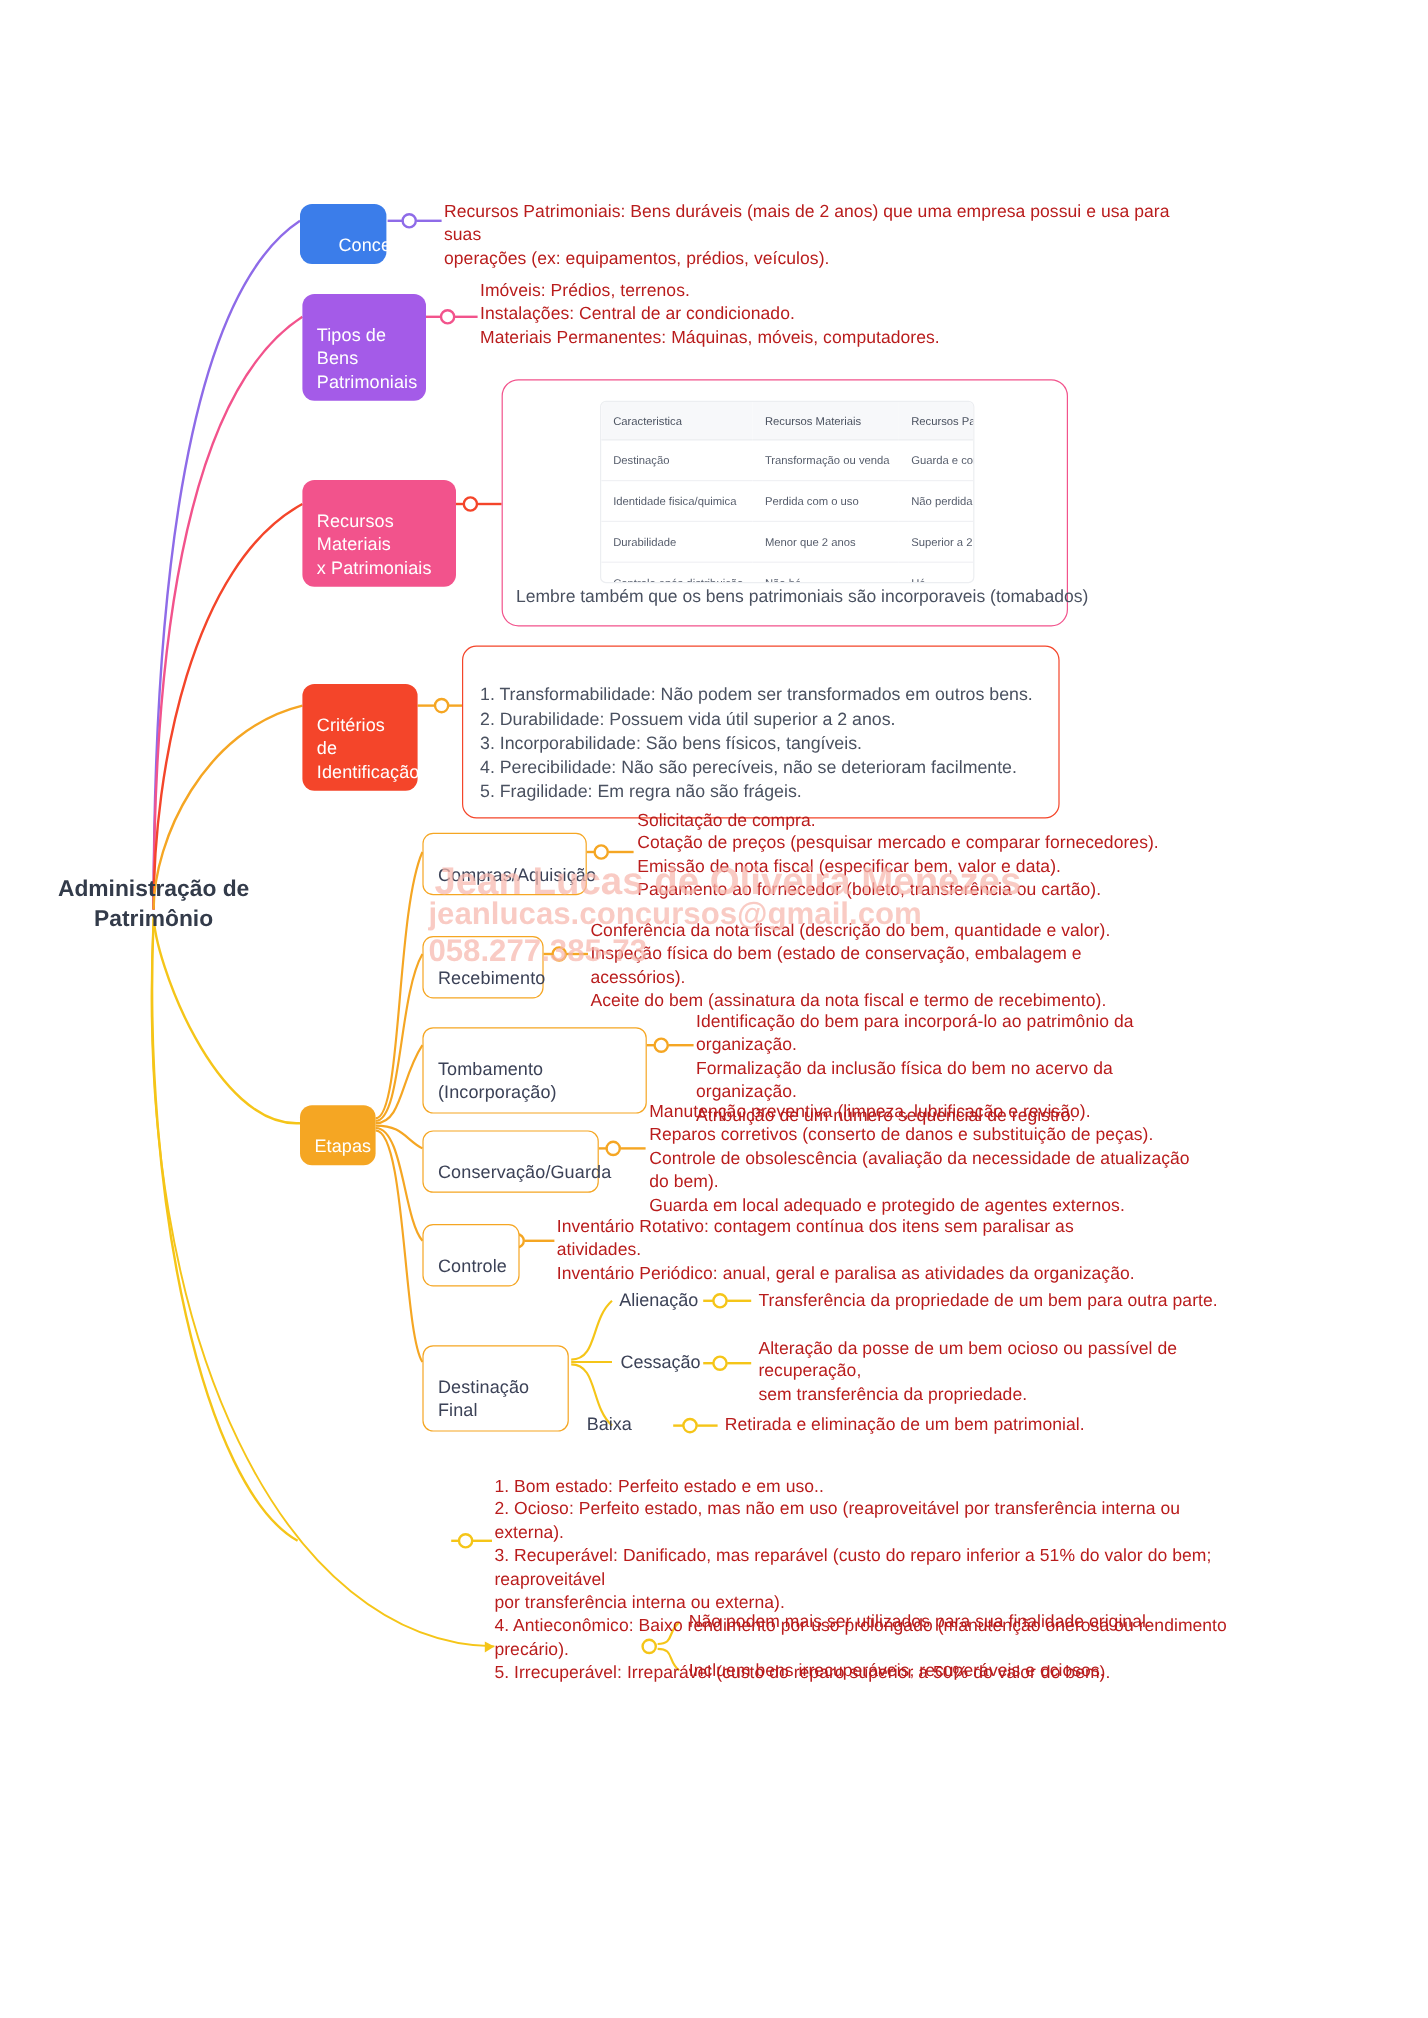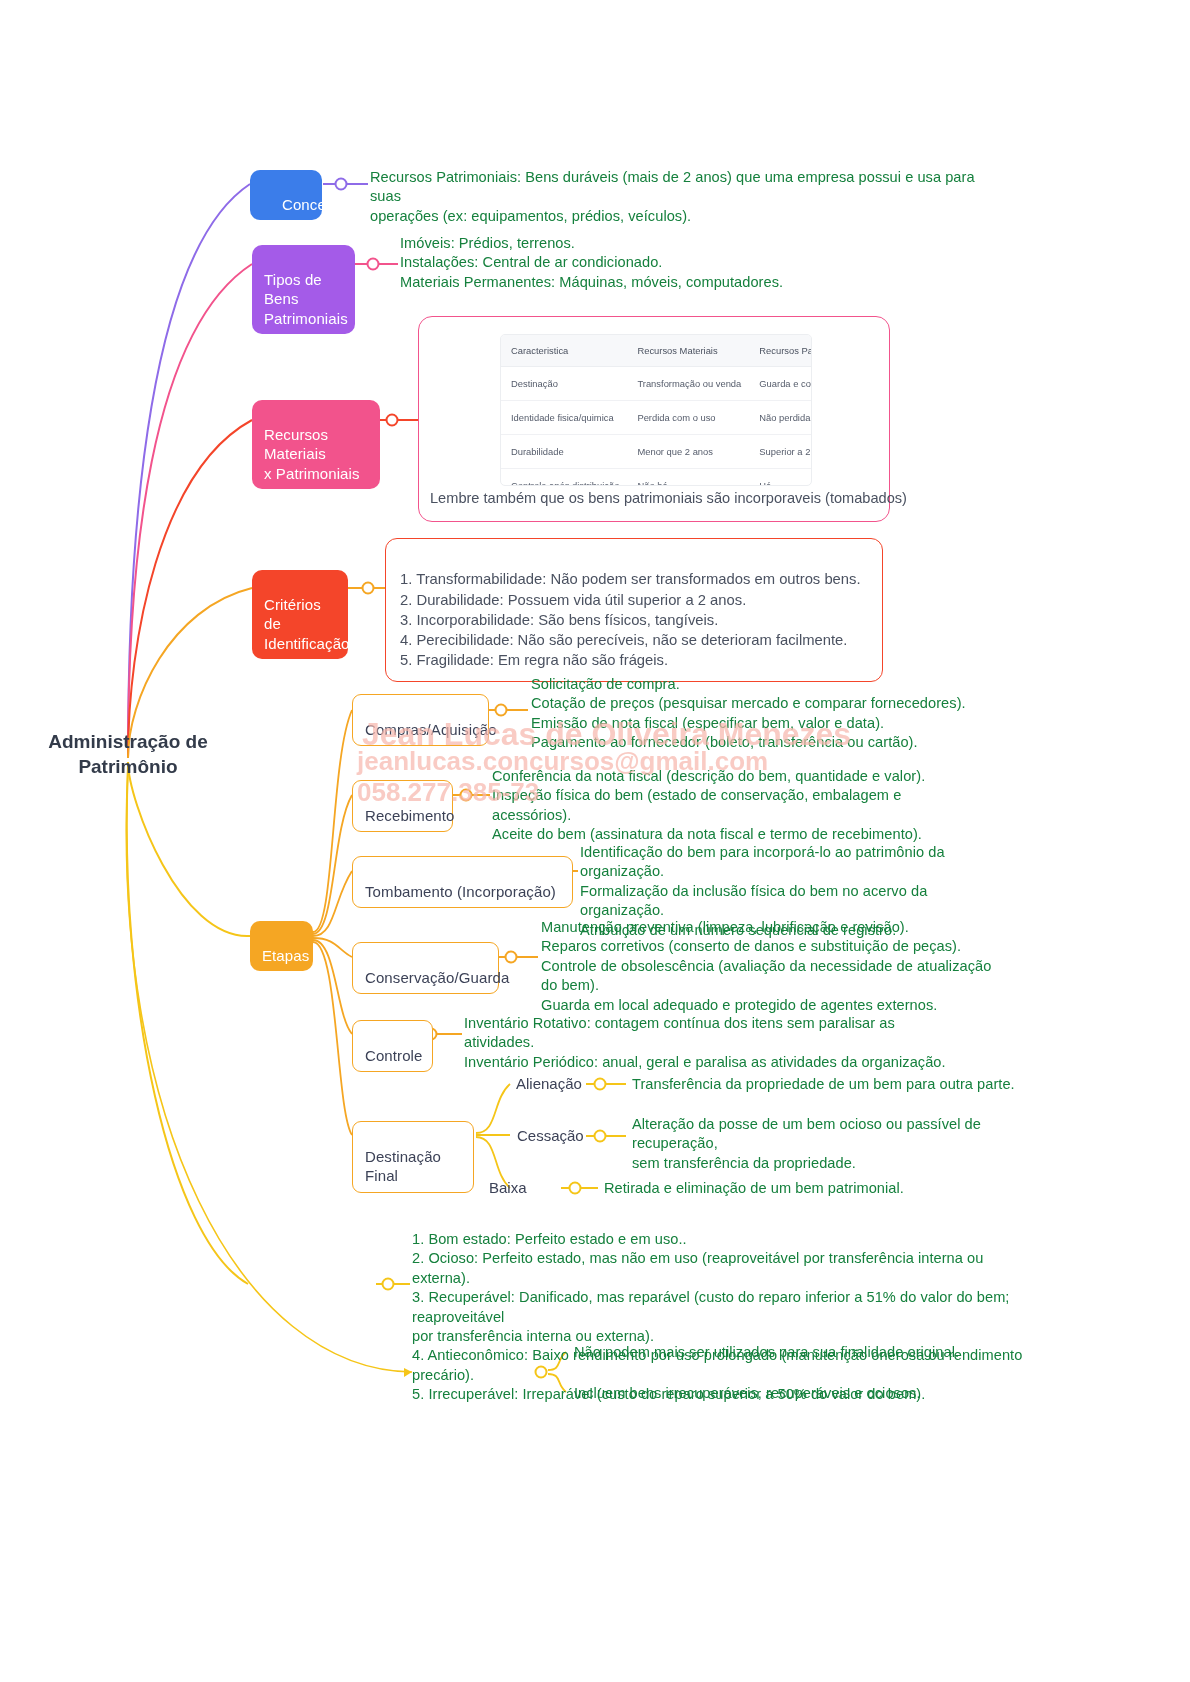--- a/index.html
+++ b/index.html
@@ -37,21 +37,21 @@
     font-weight: bold;
     color: #333b4a;
     line-height: 1.3;
     text-align: center;
     white-space: pre-line;
   }
   .desc {
     position: absolute;
     font-size: 14.6px;
     line-height: 1.33;
-    color: #15803d;
+    color: #b91c1c;
     white-space: pre-line;
     letter-spacing: .05px;
   }
   .leaf-label {
     position: absolute;
     font-size: 15px;
     color: #3c4257;
     white-space: nowrap;
   }
   .card {
@@ -290,21 +290,21 @@
 Emissão de nota fiscal (especificar bem, valor e data).
 Pagamento ao fornecedor (boleto, transferência ou cartão).</div>
 
   <div class="node outline" style="left:352px; top:780px; width:101px; border-radius:9px;">
     <span>Recebimento</span>
   </div>
   <div class="desc" style="left:492px; top:767px; width:480px;">Conferência da nota fiscal (descrição do bem, quantidade e valor).
 Inspeção física do bem (estado de conservação, embalagem e acessórios).
 Aceite do bem (assinatura da nota fiscal e termo de recebimento).</div>
 
-  <div class="node outline" style="left:352px; top:856px; width:221px; border-radius:9px;">
+  <div class="node outline" style="left:352px; top:856px; width:187px; border-radius:9px;">
     <span>Tombamento (Incorporação)</span>
   </div>
   <div class="desc" style="left:580px; top:843px; width:430px;">Identificação do bem para incorporá-lo ao patrimônio da organização.
 Formalização da inclusão física do bem no acervo da organização.
 Atribuição de um número sequencial de registro.</div>
 
   <div class="node outline" style="left:352px; top:942px; width:147px; border-radius:9px;">
     <span>Conservação/Guarda</span>
   </div>
   <div class="desc" style="left:541px; top:918px; width:455px;">Manutenção preventiva (limpeza, lubrificação e revisão).

